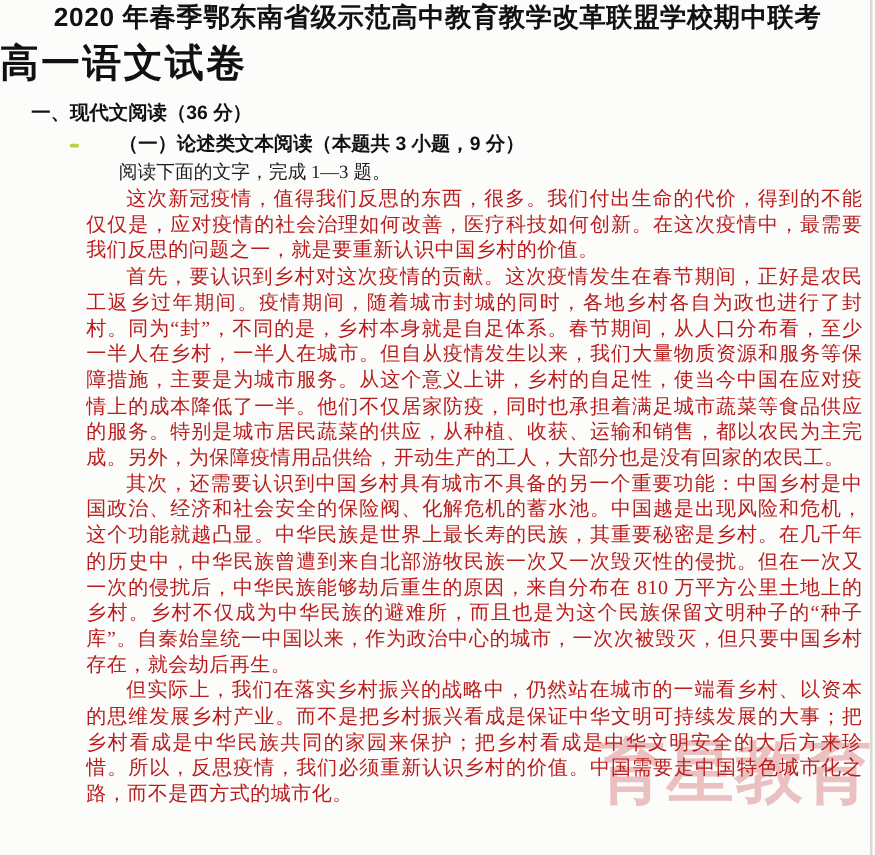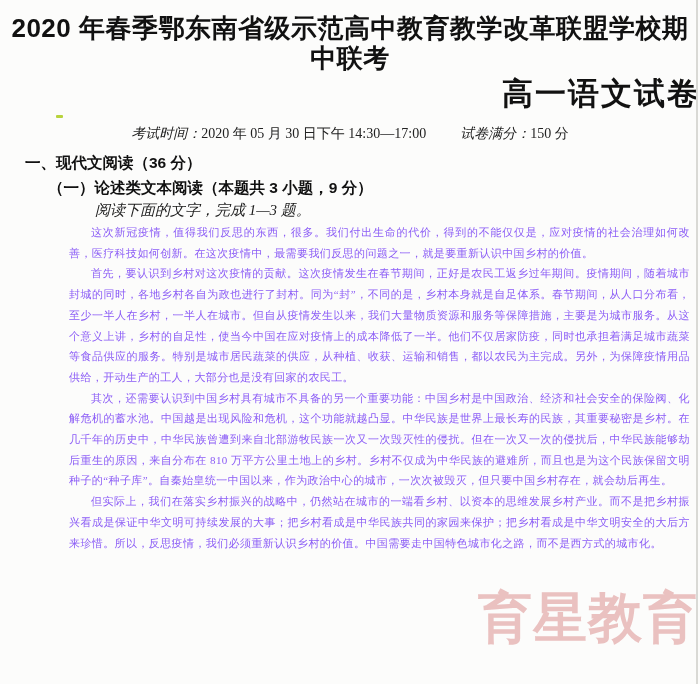--- a/index.html
+++ b/index.html
@@ -18,31 +18,30 @@
   .scan-edge {
     position: absolute; top: 0; right: 2px; bottom: 0;
     width: 2px; background: #d9d9d5;
   }
   .artifact-dot {
     position: absolute; left: 56px; top: 115px;
     width: 7px; height: 3px; background: #a6c80e; opacity: .8;
     border-radius: 1px;
   }
   .title-1 {
-    padding-top: 13px;
     text-align: center;
     font-family: "Liberation Sans", sans-serif;
     font-weight: bold;
-    font-size: 26px;
+    font-size: 21px;
     line-height: 30px;
     letter-spacing: 0.5px;
     color: #111;
   }
   .title-2 {
-    text-align: right;
+    text-align: left;
     font-family: "Liberation Sans", sans-serif;
     font-weight: bold;
     font-size: 31px;
     line-height: 41px;
     letter-spacing: 2px;
     color: #111;
   }
   .info-line {
     margin-top: 11px;
     text-align: center;
@@ -56,49 +55,48 @@
     margin-top: 9px;
     padding-left: 25px;
     font-family: "Liberation Sans", sans-serif;
     font-weight: bold;
     font-size: 15.5px;
     line-height: 21px;
     color: #111;
   }
   .heading-2 {
     margin-top: 4px;
-    padding-left: 48px;
+    padding-left: 95px;
     font-family: "Liberation Sans", sans-serif;
     font-weight: bold;
     font-size: 15.5px;
     line-height: 21px;
     color: #111;
   }
   .instruction {
     margin-top: 2px;
     padding-left: 95px;
     font-size: 15px;
     line-height: 21px;
-    font-style: italic;
   }
   .passage {
     position: relative;
     z-index: 1;
     margin-top: 1px;
     padding: 0 10px 0 69px;
   }
   .passage p {
     margin: 0;
-    font-size: 11px;
+    font-size: 16px;
     line-height: 20.7px;
     letter-spacing: 0.4px;
     text-align: justify;
     text-justify: inter-character;
     text-indent: 2em;
-    color: #8b5cf6;
+    color: #b91c1c;
   }
   .watermark-chars {
     position: absolute;
     left: 478px; top: 588px;
     z-index: 0;
     font-family: "Liberation Serif", serif;
     font-weight: bold;
     font-size: 54px;
     line-height: 60px;
     letter-spacing: 1px;
@@ -126,23 +124,20 @@
 
   <div class="scan-edge"></div>
   <div class="artifact-dot"></div>
 
   <div class="watermark-chars">育星教育网</div>
 
   <div class="title-1">2020 年春季鄂东南省级示范高中教育教学改革联盟学校期中联考</div>
 
   <div class="title-2">高一语文试卷</div>
 
-  <div class="info-line">
-    <span class="info-label">考试时间：</span><span>2020 年 05 月 30 日下午 14:30—17:00</span><span class="info-gap"></span><span class="info-label">试卷满分：</span><span>150 分</span>
-  </div>
 
   <div class="heading-1">一、现代文阅读（36 分）</div>
 
   <div class="heading-2">（一）论述类文本阅读（本题共 3 小题，9 分）</div>
 
   <div class="instruction">阅读下面的文字，完成 1—3 题。</div>
 
   <div class="passage">
     <p>这次新冠疫情，值得我们反思的东西，很多。我们付出生命的代价，得到的不能仅仅是，应对疫情的社会治理如何改善，医疗科技如何创新。在这次疫情中，最需要我们反思的问题之一，就是要重新认识中国乡村的价值。</p>
     <p>首先，要认识到乡村对这次疫情的贡献。这次疫情发生在春节期间，正好是农民工返乡过年期间。疫情期间，随着城市封城的同时，各地乡村各自为政也进行了封村。同为“封”，不同的是，乡村本身就是自足体系。春节期间，从人口分布看，至少一半人在乡村，一半人在城市。但自从疫情发生以来，我们大量物质资源和服务等保障措施，主要是为城市服务。从这个意义上讲，乡村的自足性，使当今中国在应对疫情上的成本降低了一半。他们不仅居家防疫，同时也承担着满足城市蔬菜等食品供应的服务。特别是城市居民蔬菜的供应，从种植、收获、运输和销售，都以农民为主完成。另外，为保障疫情用品供给，开动生产的工人，大部分也是没有回家的农民工。</p>

